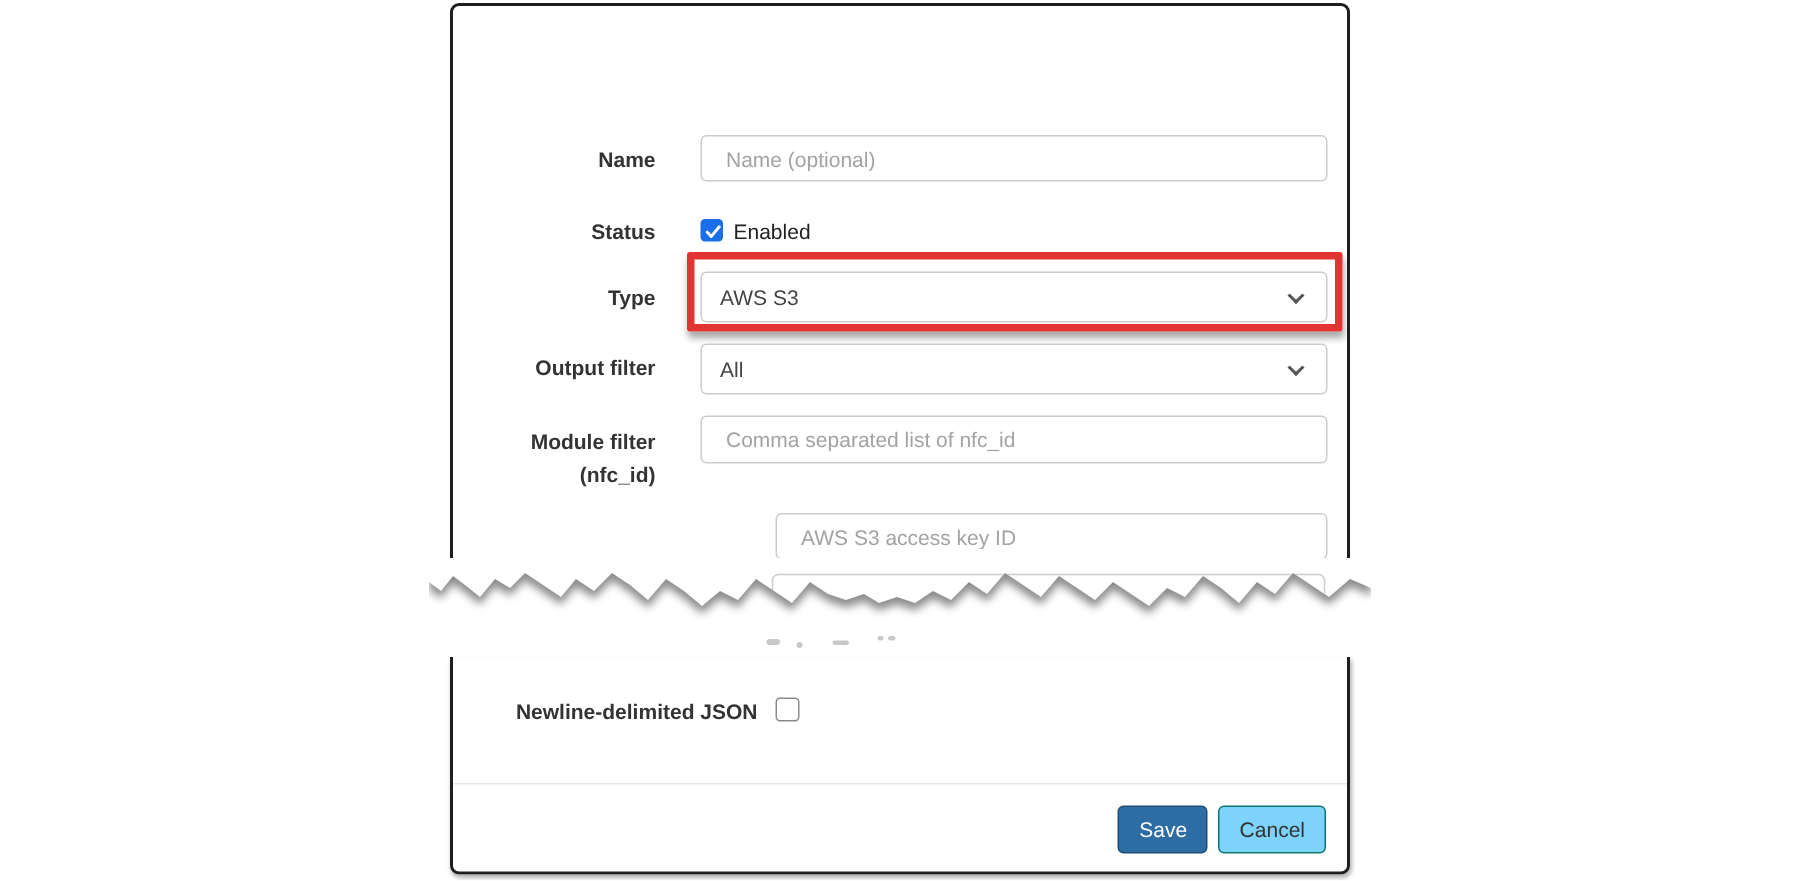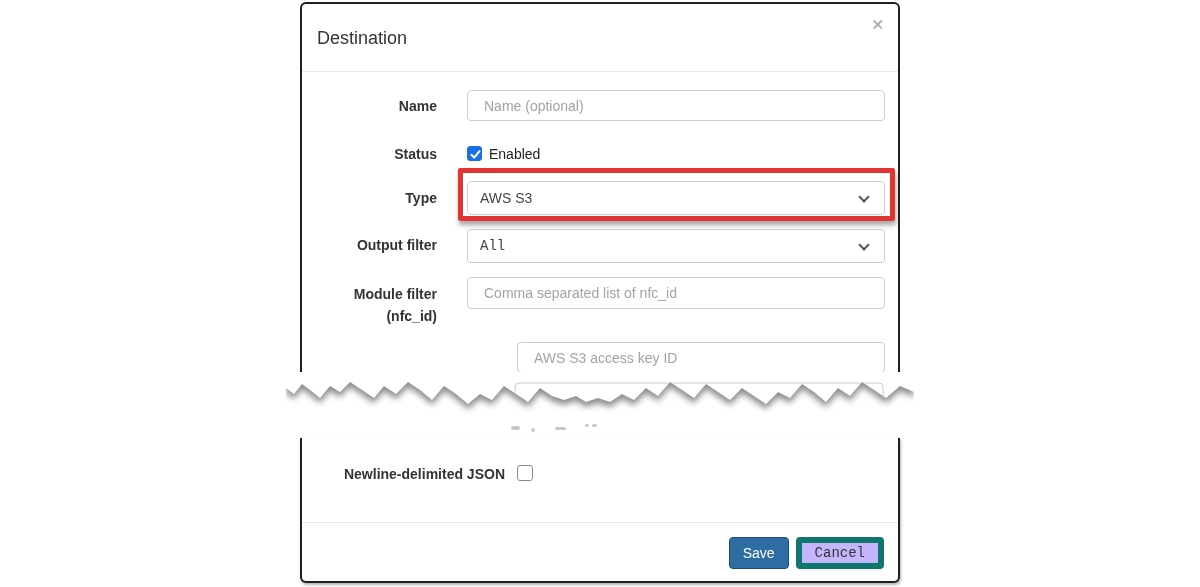--- a/index.html
+++ b/index.html
@@ -54,53 +54,49 @@
   
   .modal-bottom {
     position:absolute; left:300px; top:438px; width:600px; height:145px;
     background:#fff; border:2px solid #1f1f1f; border-top:none;
     border-radius:0 0 6px 6px; box-shadow:1px 2px 3px rgba(0,0,0,0.3);
   }
   .footer-divider { position:absolute; left:0; top:84px; width:100%; border-top:1px solid #e7e7e7; }
   .footer-buttons { position:absolute; right:14px; top:99px; display:flex; gap:7px; }
   .btn { height:32px; border-radius:4px; font-family:"Liberation Sans",sans-serif; font-size:14px; padding:0 13px; cursor:pointer; }
   .btn-save { background:var(--save-blue,#2e6da4); border:1px solid #204d74; color:#fff; }
-  .btn-cancel { background:#c4b5fd; border:6px solid #0f766e; color:#333;font-family:Liberation Mono, monospace; }
+  .btn-cancel { background:#7dd3fc; border:1px solid #0f766e; color:#333; }
 </style>
 </head>
 <body>
 
 <div id="stage">
 
   <div class="modal-top">
-    <div class="modal-header">
-      <div class="modal-title">Destination</div>
-      <div class="close-btn">✕</div>
-    </div>
 
     <div class="lbl" style="left:0;width:135px;top:94px;">Name</div>
     <input class="tinput" style="top: 86px;" type="text" placeholder="Name (optional)">
 
     <div class="lbl" style="left:0;width:135px;top:142px;">Status</div>
     <div class="cb checked" style="left:165px;top:142px;">
       <svg width="13" height="13" viewBox="0 0 13 13">
         <polyline points="2.5,6.8 5.2,9.6 10.5,3.2" fill="none" stroke="#fff" stroke-width="2" stroke-linecap="round" stroke-linejoin="round"></polyline>
       </svg>
     </div>
     <div class="cb-text" style="left:187px;top:142px;">Enabled</div>
 
     <div class="lbl" style="left:0;width:135px;top:186px;">Type</div>
     <div class="fselect" style="top:177px;" role="combobox">
       <span>AWS S3</span>
       <span class="chev"></span>
     </div>
     <div class="highlight-box"></div>
 
     <div class="lbl" style="left:0;width:135px;top:233px;">Output filter</div>
-    <div class="fselect" style="top:225px;height:32px;font-family:Liberation Mono, monospace;" role="combobox">
+    <div class="fselect" style="top:225px;height:32px;" role="combobox">
       <span>All</span>
       <span class="chev"></span>
     </div>
 
     <div class="lbl" style="left:0;width:135px;top:279px;line-height:22px;">
       <div>Module filter</div>
       <div>(nfc_id)</div>
     </div>
     <input class="tinput" style="top: 273px; height: 32px;" type="text" placeholder="Comma separated list of nfc_id">
 

